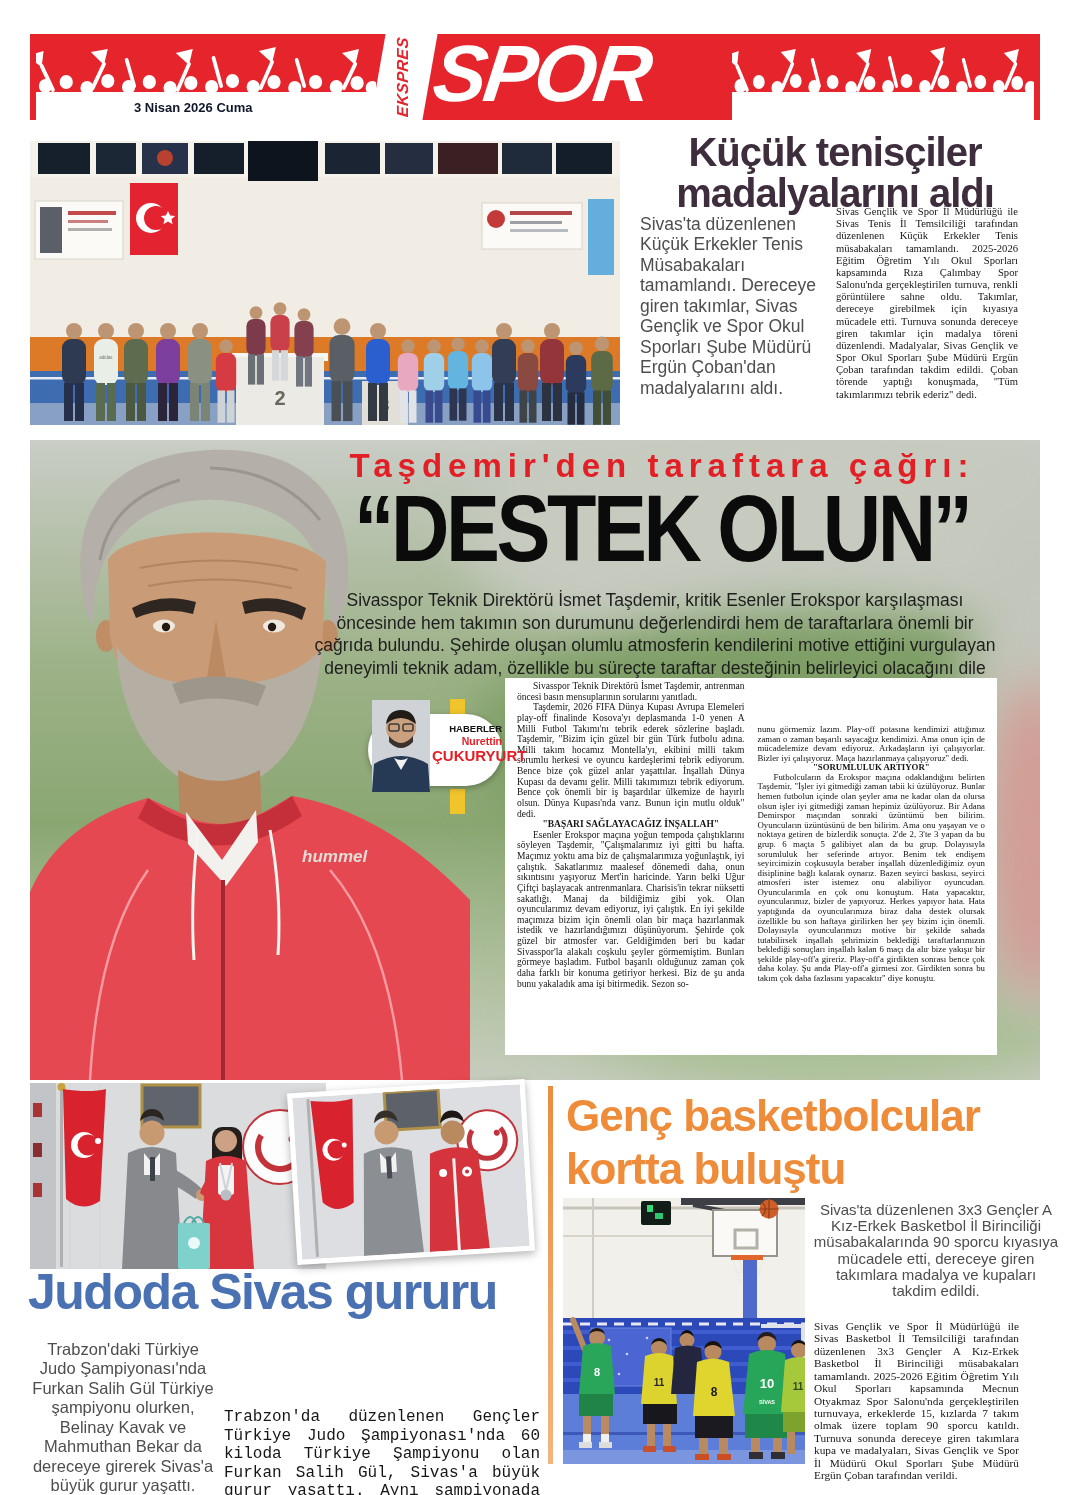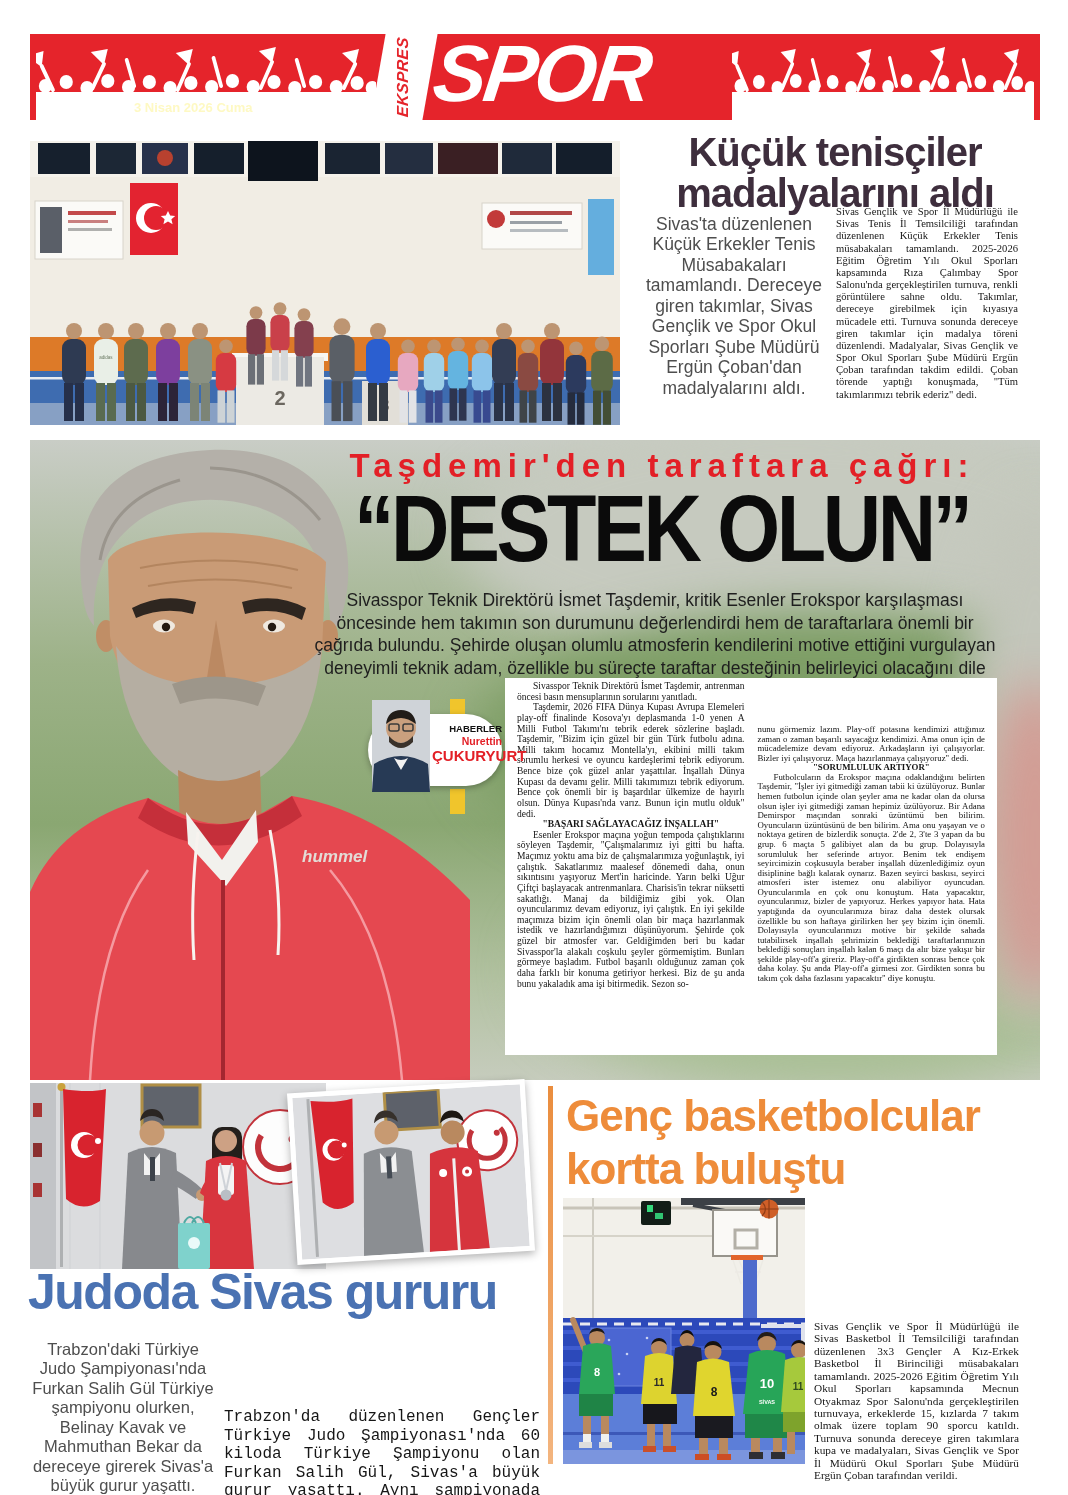--- a/index.html
+++ b/index.html
@@ -9,26 +9,26 @@
   svg{display:block;}
 
   
   .masthead{left:30px;top:34px;width:1010px;height:86px;background:#e5242b;overflow:hidden;}
   .brand-stripe{left:348px;top:-6px;width:52px;height:98px;background:#fff;transform:skewX(-10deg);}
   .brand-vert{left:346px;top:0;width:54px;height:86px;display:flex;align-items:center;justify-content:center;}
   .brand-vert span{transform:rotate(-90deg) skewX(-6deg);font:italic 900 16px "Liberation Sans",sans-serif;
         color:#e5242b;letter-spacing:.5px;white-space:nowrap;}
   .brand-spor{left:404px;top:-10px;width:300px;font:italic 900 80px/100px "Liberation Sans",sans-serif;
         color:#fff;transform:skewX(-7deg);letter-spacing:-3px;}
-  .masthead-date{left:104px;top:66px;font-size:13px;font-weight:600;color:#fef9c3;}
+  .masthead-date{left:104px;top:66px;font-size:13px;font-weight:600;color:#0f172a;}
 
   
   .t-headline{left:628px;top:132px;width:414px;text-align:center;font-weight:800;font-size:40px;
         line-height:1.03;color:#3e2e3d;letter-spacing:-1px;}
-  .t-lead{left:640px;top:214px;width:188px;text-align:center;font-size:17.5px;line-height:1.17;
+  .t-lead{left:640px;top:214px;width:188px;font-size:17.5px;line-height:1.17;
         color:#4e4e4e;font-weight:500;}
   .t-body{left:836px;top:206px;width:182px;font-family:"Liberation Serif",serif;font-size:10.6px;
         line-height:1.15;text-align:justify;color:#161616;}
 
   
   .m-photo{left:30px;top:440px;width:1010px;height:640px;overflow:hidden;
         background:linear-gradient(180deg,#c9cdc6 0%,#9db288 35%,#8aa772 60%,#b3c2a2 85%,#c6ccbd 100%);}
   .blob{position:absolute;border-radius:50%;filter:blur(24px);}
   .m-kicker{left:300px;top:447px;width:724px;text-align:center;color:#e31f26;font-weight:900;
         font-size:33px;letter-spacing:6px;}
@@ -494,15 +494,16 @@
     <g>
       <circle cx="236" cy="152" r="8" fill="#b9895f"></circle>
       <path d="M228,149 Q230,142 236,142 Q242,142 244,149 Q240,145 236,145 Q232,145 228,149 Z" fill="#16120e"></path>
       <path d="M222,162 Q236,156 250,162 L254,214 L218,214 Z" fill="#a6c93c"></path>
       <text x="235" y="192" font-size="10" font-weight="bold" fill="#2f4a1f" text-anchor="middle">11</text>
       <rect x="220" y="214" width="22" height="20" fill="#7ea32c"></rect>
       <rect x="224" y="234" width="8" height="22" fill="#b9895f"></rect>
     </g>
   </svg>
 
+  <div class="abs b-lead">Sivas'ta düzenlenen 3x3 Gençler A Kız-Erkek Basketbol İl Birinciliği müsabakalarında 90 sporcu kıyasıya mücadele etti, dereceye giren takımlara madalya ve kupaları takdim edildi.</div>
   <div class="abs b-body">Sivas Gençlik ve Spor İl Müdürlüğü ile Sivas Basketbol İl Temsilciliği tarafından düzenlenen 3x3 Gençler A Kız-Erkek Basketbol İl Birinciliği müsabakaları tamamlandı. 2025-2026 Eğitim Öğretim Yılı Okul Sporları kapsamında Mecnun Otyakmaz Spor Salonu'nda gerçekleştirilen turnuvaya, erkeklerde 15, kızlarda 7 takım olmak üzere toplam 90 sporcu katıldı. Turnuva sonunda dereceye giren takımlara kupa ve madalyaları, Sivas Gençlik ve Spor İl Müdürü Okul Sporları Şube Müdürü Ergün Çoban tarafından verildi.</div>
 
 </div>
 
 </body></html>

